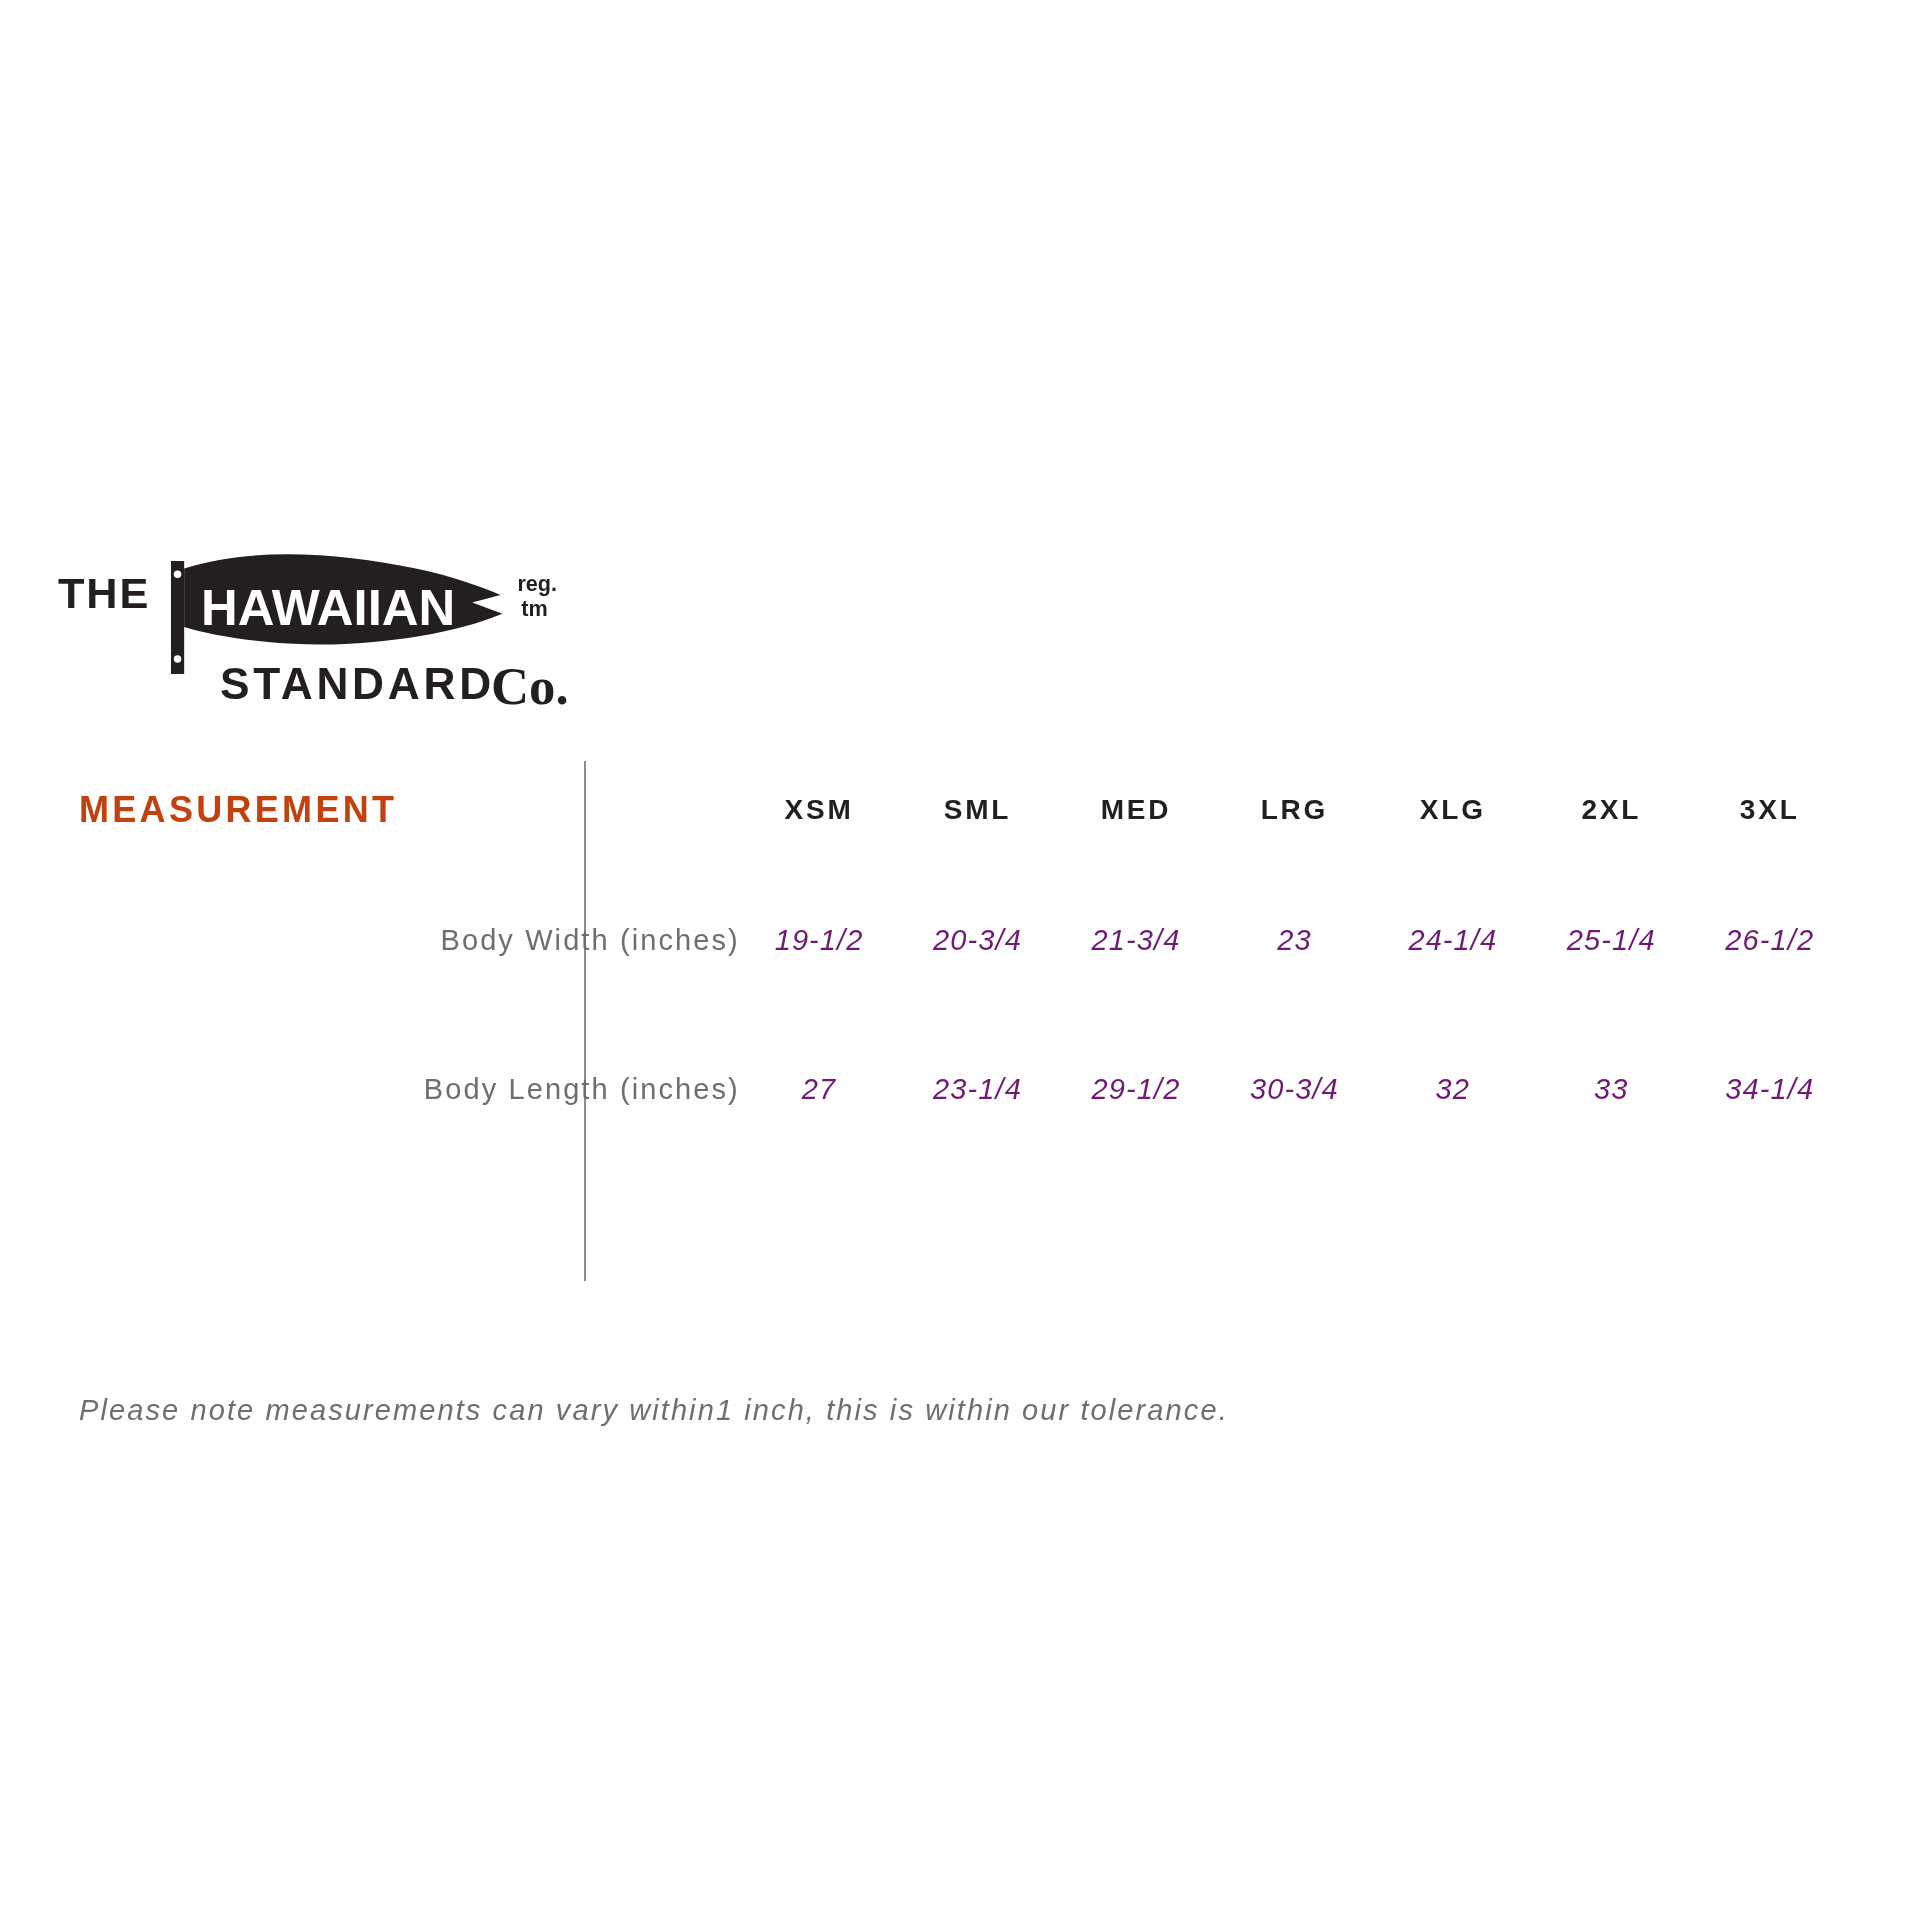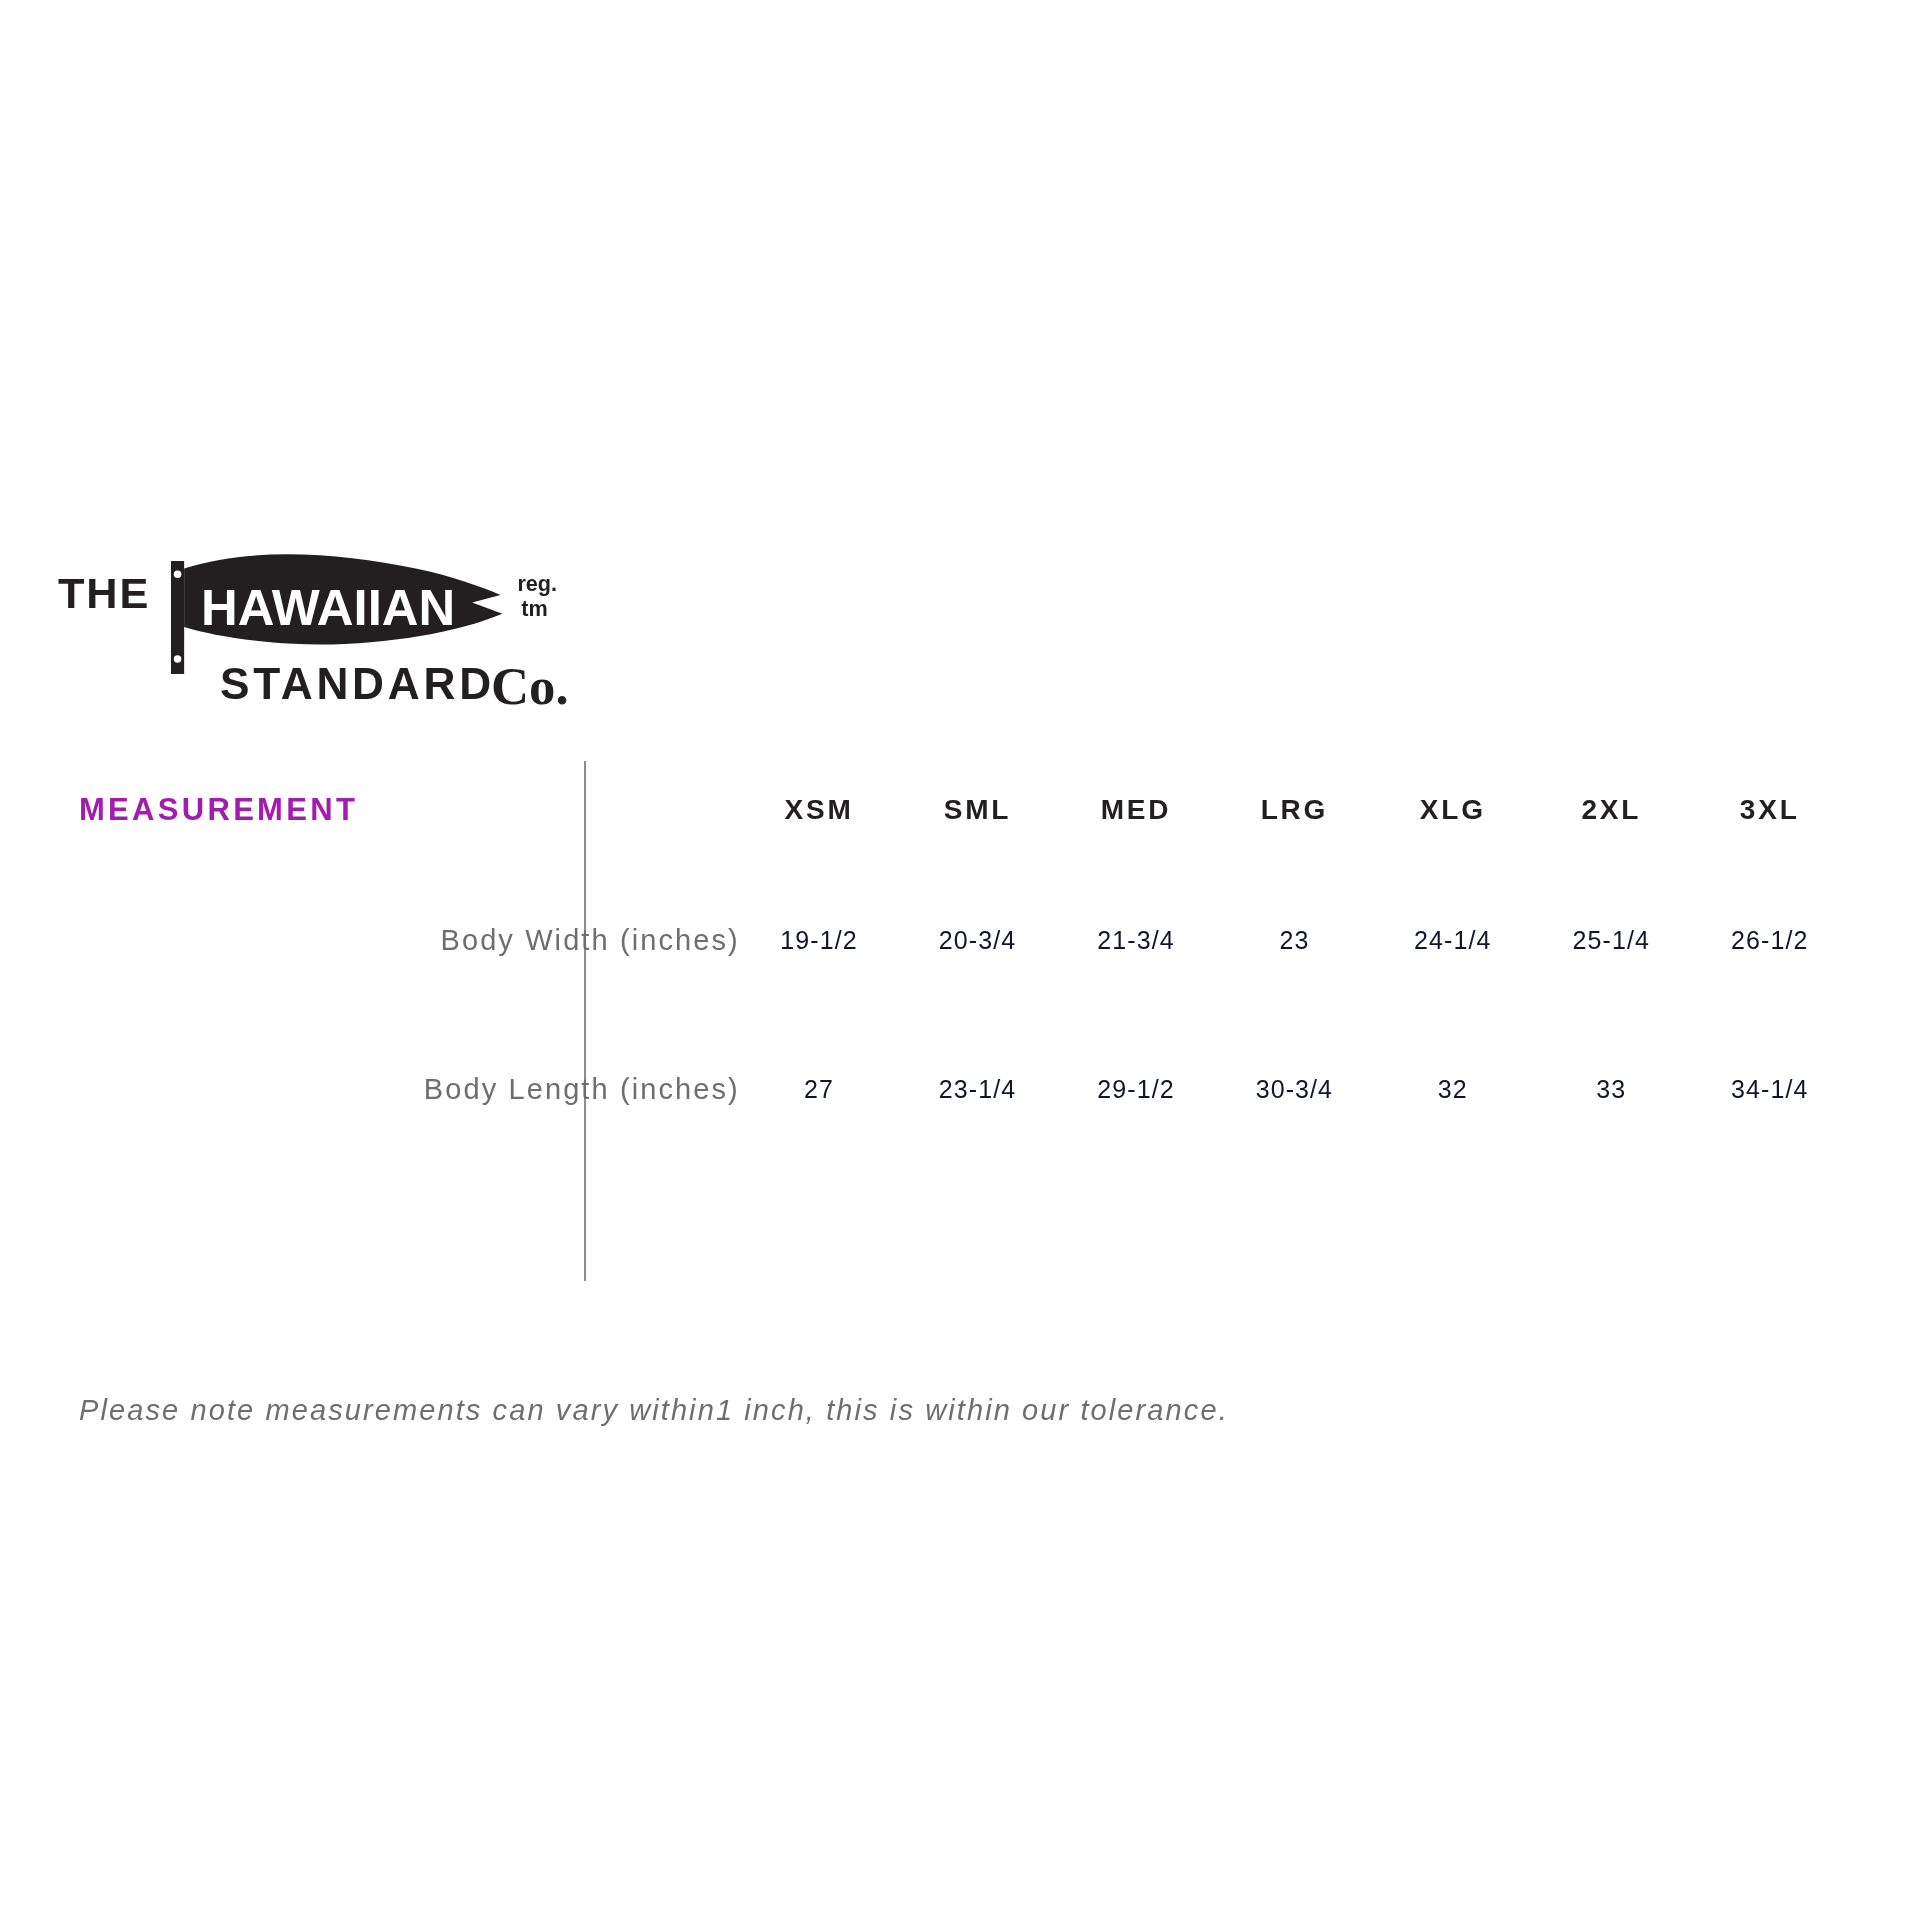--- a/index.html
+++ b/index.html
@@ -54,24 +54,24 @@
   table.sizes th, table.sizes td {
     padding: 0;
     vertical-align: middle;
   }
   .col-measure { width: 659px; }
   .col-size { width: 158px; }
 
   tr.head-row { height: 113px; }
   th.measurement-head {
     text-align: left;
-    font-size: 31px;
+    font-size: 36px;
     font-weight: bold;
     letter-spacing: 3.3px;
-    color: #a21caf;
+    color: #c2410c;
     padding-left: 3.8px;
   }
   th.size-head {
     text-align: center;
     font-size: 28px;
     font-weight: bold;
     letter-spacing: 2.8px;
     color: #231f20;
   }
 
@@ -79,23 +79,24 @@
   td.row-label {
     text-align: right;
     font-size: 29px;
     letter-spacing: 2.1px;
     color: #6d6e71;
     padding-left: 3.8px;
     font-weight: normal;
   }
   td.cell {
     text-align: center;
-    font-size: 25px;
+    font-size: 29px;
     letter-spacing: 1.1px;
-    color: #0f172a;
+    color: #701a75;
+    font-style: italic;
   }
 
   .note {
     position: absolute;
     left: 79px;
     top: 1394px;
     font-size: 29px;
     font-style: italic;
     letter-spacing: 2.1px;
     color: #6d6e71;

